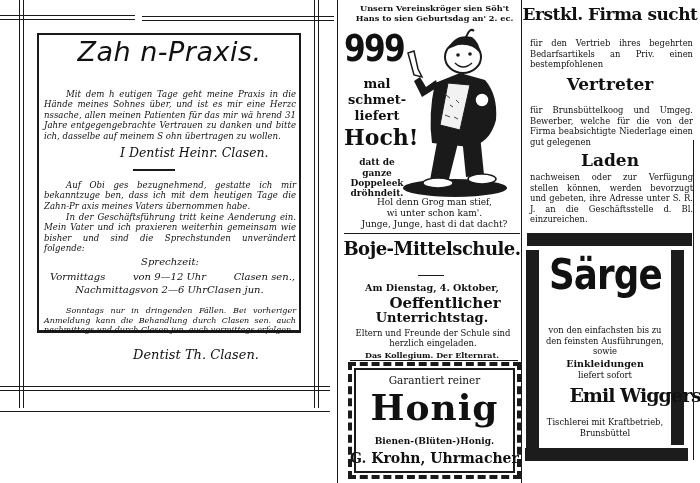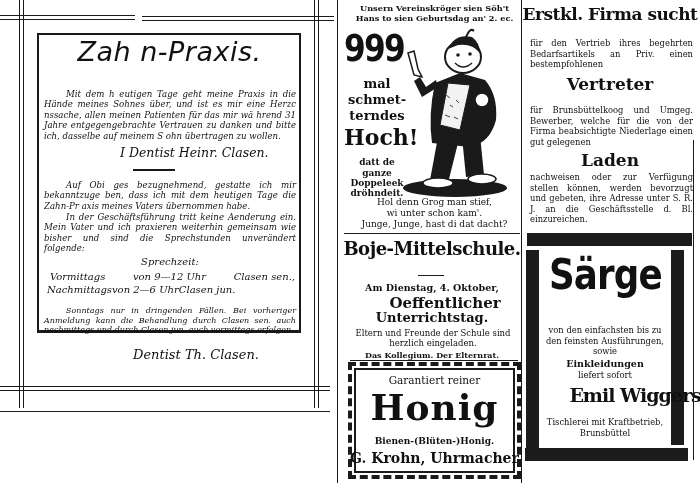--- a/index.html
+++ b/index.html
@@ -60,38 +60,38 @@
 <div class="zp indent" style="top:174px;">Auf Obi ges bezugnehmend, gestatte ich mir bekanntzuge ben, dass ich mit dem heutigen Tage die Zahn-Pr axis meines Vaters übernommen habe.</div>
 <div class="zp indent" style="top:206px;">In der Geschäftsführung tritt keine Aenderung ein. Mein Vater und ich praxieren weiterhin gemeinsam wie bisher und sind die Sprechstunden unverändert folgende:</div>
 
 <div class="zp" style="top:257px;text-align:center;font-size:10px;">Sprechzeit:</div>
 
 <div class="abs" style="left:50px;top:271px;width:245px;font-family:'DejaVu Serif',serif;font-style:italic;font-size:10px;display:flex;justify-content:space-between;">
   <span>Vormittags</span>
   <span>von 9—12 Uhr</span>
   <span>Clasen sen.,</span>
 </div>
-<div class="abs" style="left:47px;top:284px;width:245px;font-family:'DejaVu Serif',serif;font-style:italic;font-size:10px;display:flex;justify-content:flex-start;">
+<div class="abs" style="left:47px;top:284px;width:245px;font-family:'DejaVu Serif',serif;font-style:italic;font-size:10px;display:flex;justify-content:center;">
   <span>Nachmittags</span>
   <span>von 2—6  Uhr</span>
   <span>Clasen jun.</span>
 </div>
 
 <div class="zp indent" style="top:300px;font-size:8px;line-height:9.6px;">Sonntags nur in dringenden Fällen. Bei vorheriger Anmeldung kann die Behandlung durch Clasen sen. auch nachmittags und durch Clasen jun. auch vormittags erfolgen.</div>
 
 <div class="zp-sig" style="left:133px;top:347px;font-size:13px;">Dentist Th. Clasen.</div>
 
 <div class="mid-head" style="top:3px;">Unsern Vereinskröger sien Söh't</div>
 <div class="mid-head" style="top:13px;">Hans to sien Geburtsdag an' 2. ec.</div>
 
 <div class="big999">999</div>
 
 <div class="mid-word" style="top:76px;font-size:13px;">mal</div>
 <div class="mid-word" style="top:92px;font-size:13px;">schmet-</div>
-<div class="mid-word" style="top:108px;font-size:13px;">terndes</div>
+<div class="mid-word" style="top:108px;font-size:13px;">liefert</div>
 <div class="mid-word" style="top:124px;font-size:22px;left:344px;">Hoch!</div>
 
 <div class="mid-word" style="top:157px;font-size:9px;">datt de</div>
 <div class="mid-word" style="top:168px;font-size:9px;">ganze</div>
 <div class="mid-word" style="top:178px;font-size:9px;">Doppeleek</div>
 <div class="mid-word" style="top:188px;font-size:9px;">dröhndeit.</div>
 
 <svg class="abs" style="left:400px;top:25px;" width="120" height="175" viewBox="0 0 120 175">
 
   <ellipse cx="55" cy="163" rx="52" ry="9" fill="#1a1a1a"></ellipse>

